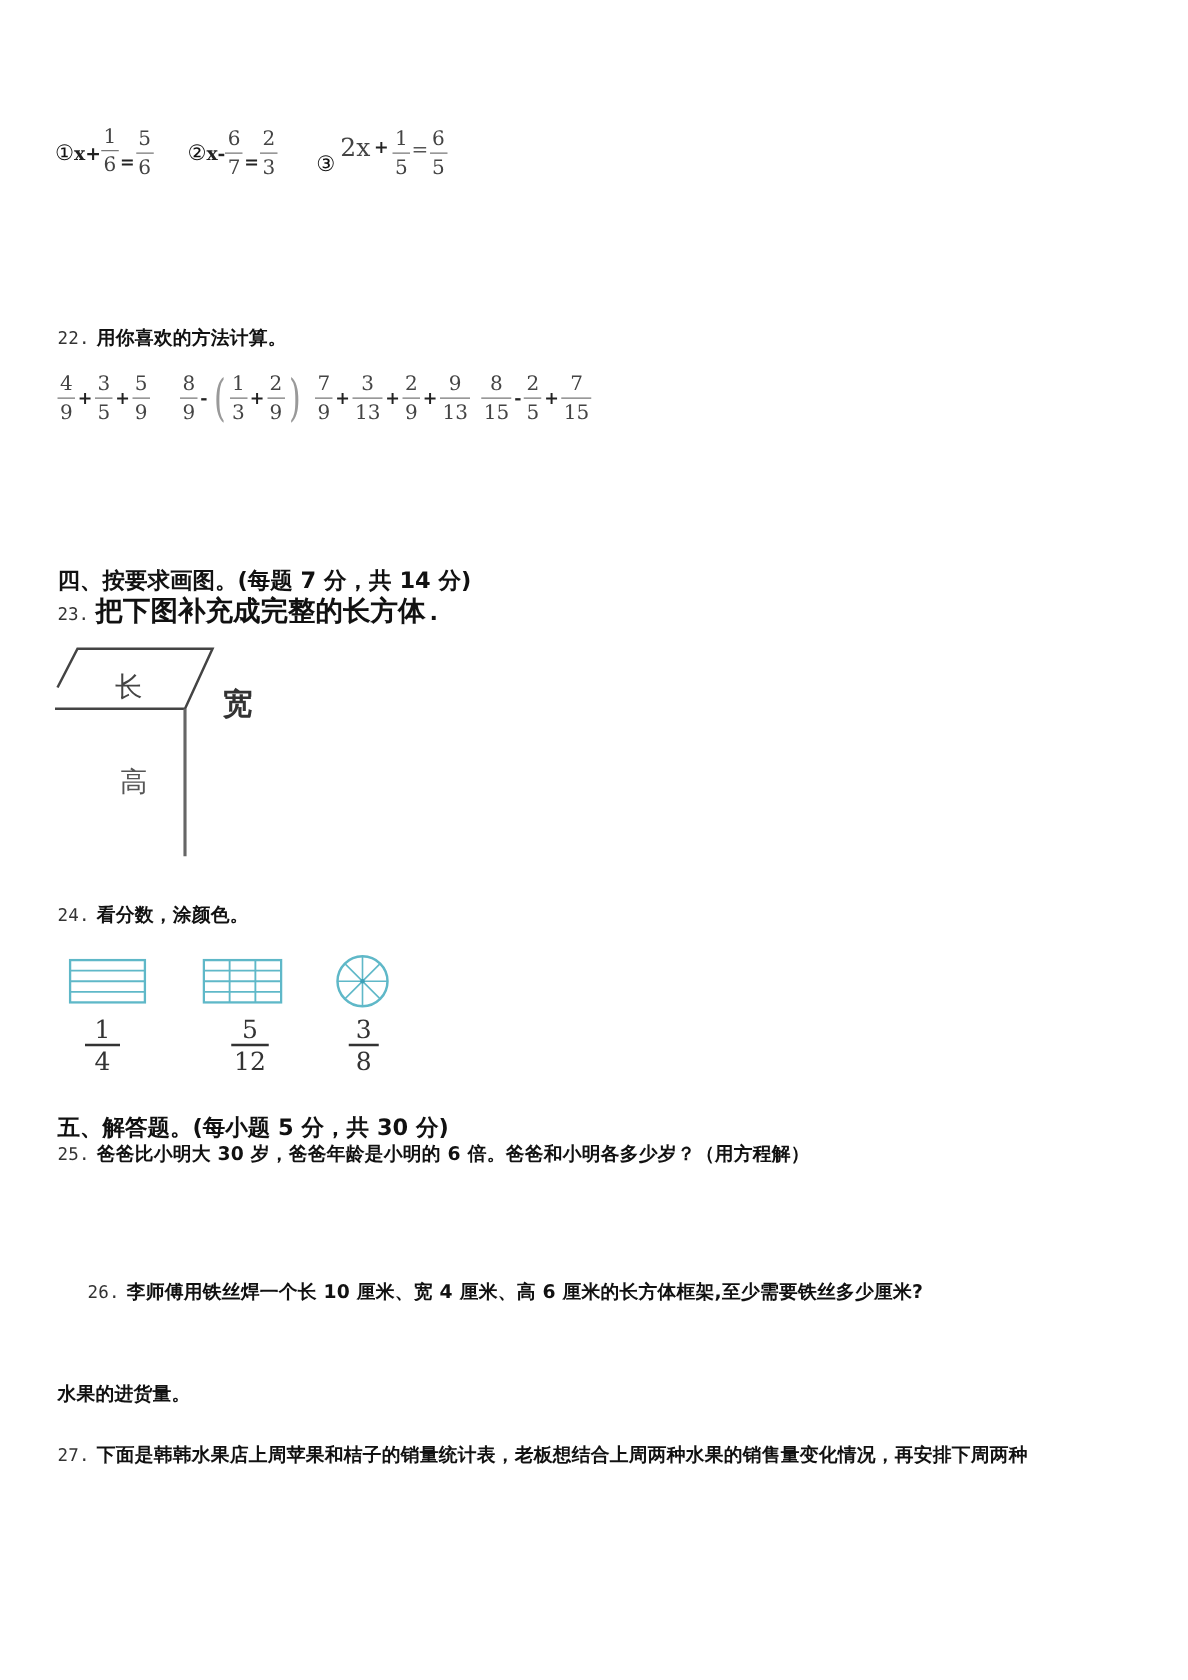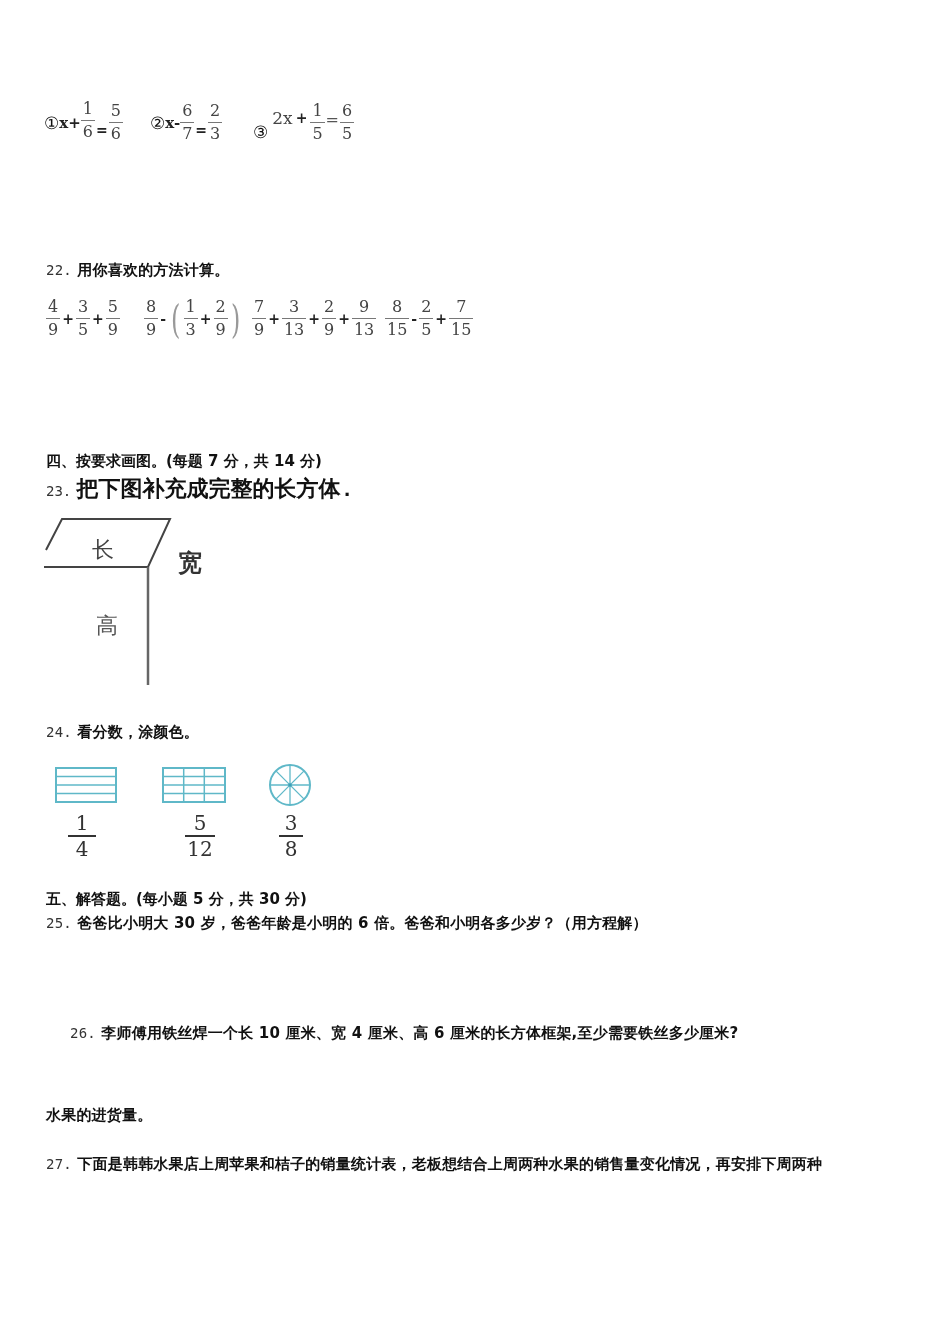--- a/index.html
+++ b/index.html
@@ -8,21 +8,21 @@
   .abs { position:absolute; }
   .frac { display:inline-flex; flex-direction:column; align-items:center; vertical-align:middle;
           font-family:"DejaVu Serif","Liberation Serif",serif; color:#444; font-weight:normal; }
   .frac .num { font-size:16px; line-height:20px; padding:0 2px; }
   .frac .bar { height:1px; background:#777; align-self:stretch; margin:1px 0; }
   .frac .den { font-size:16px; line-height:20px; padding:0 2px; }
   .op { font-size:14px; color:#222; font-weight:bold; vertical-align:middle; margin:0 2px; }
   .op-light { font-size:16px; color:#555; vertical-align:middle; margin:0 2px; }
   .qtext { font-size:15px; font-weight:bold; font-family:"DejaVu Sans","Liberation Sans",sans-serif; letter-spacing:0.2px; }
   .qnum { font-family:"DejaVu Sans Mono","Liberation Mono",monospace; font-weight:normal; font-size:14px; color:#333; }
-  .section { font-size:15px; font-weight:bold; font-family:"DejaVu Sans","Liberation Sans",sans-serif; }
+  .section { font-size:18px; font-weight:bold; font-family:"DejaVu Sans","Liberation Sans",sans-serif; }
   .eq-row { display:flex; align-items:center; }
   .paren { font-size:40px; color:#999; font-weight:lighter; line-height:40px; vertical-align:middle; transform:scaleX(0.6); display:inline-block; }
   .big23 { font-size:22px; font-weight:bold; font-family:Liberation Mono, monospace; }
   .fig-frac .num, .fig-frac .den { font-size:20px; line-height:22px; color:#333; }
   .fig-frac .bar { background:#333; height:1.5px; }
 </style>
 </head>
 <body>
 
 <div class="abs eq-row" style="left:44px; top:101px;">
@@ -52,21 +52,21 @@
   <span class="op" style="margin:14px 1px 0;">=</span>
   <span class="frac">
     <span class="num">2</span>
     <span class="bar"></span>
     <span class="den">3</span>
   </span>
 </div>
 
 <div class="abs eq-row" style="left:253px; top:101px;">
   <span style="font-size:17px; margin-top:18px;">③</span>
-  <span style="font-size:17px; color:#444; margin:-10px 0 0 4px;">2x</span>
+  <span style="font-size:20px; color:#444; margin:-10px 0 0 4px;">2x</span>
   <span class="op" style="margin:-10px 3px 0;">+</span>
   <span class="frac">
     <span class="num">1</span>
     <span class="bar"></span>
     <span class="den">5</span>
   </span>
   <span class="op-light" style="margin:-6px 1px 0;">=</span>
   <span class="frac">
     <span class="num">6</span>
     <span class="bar"></span>

